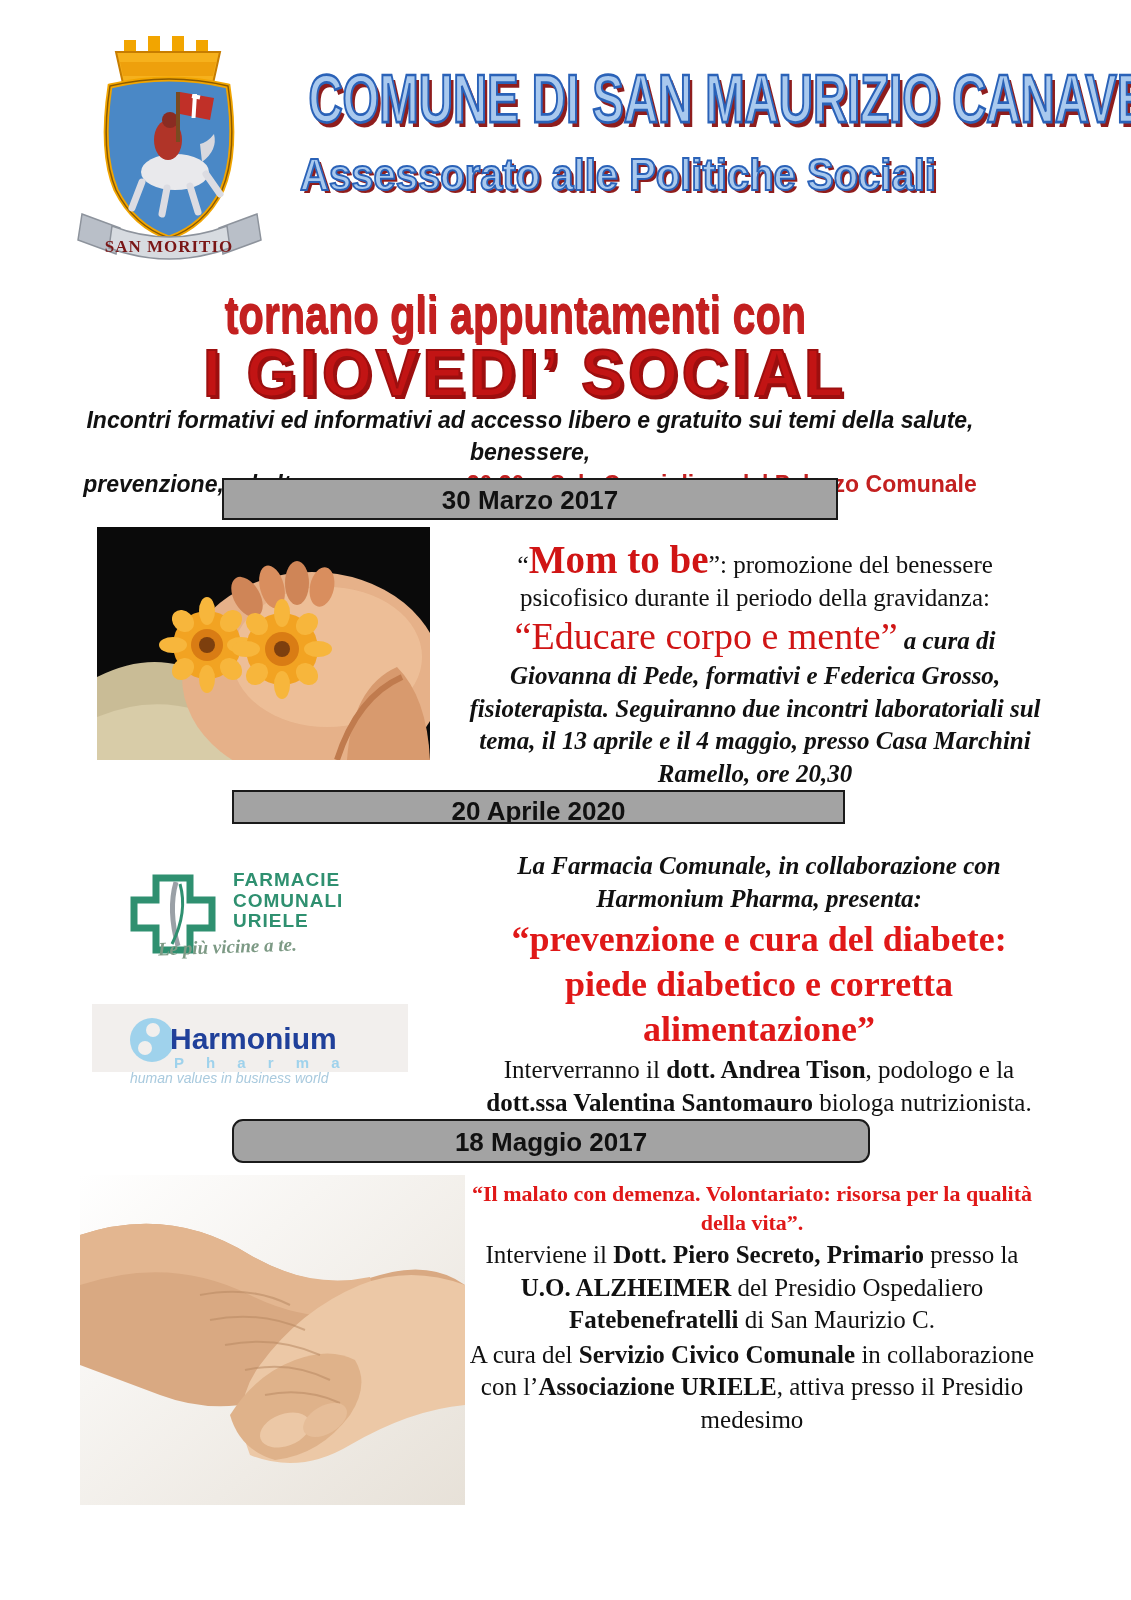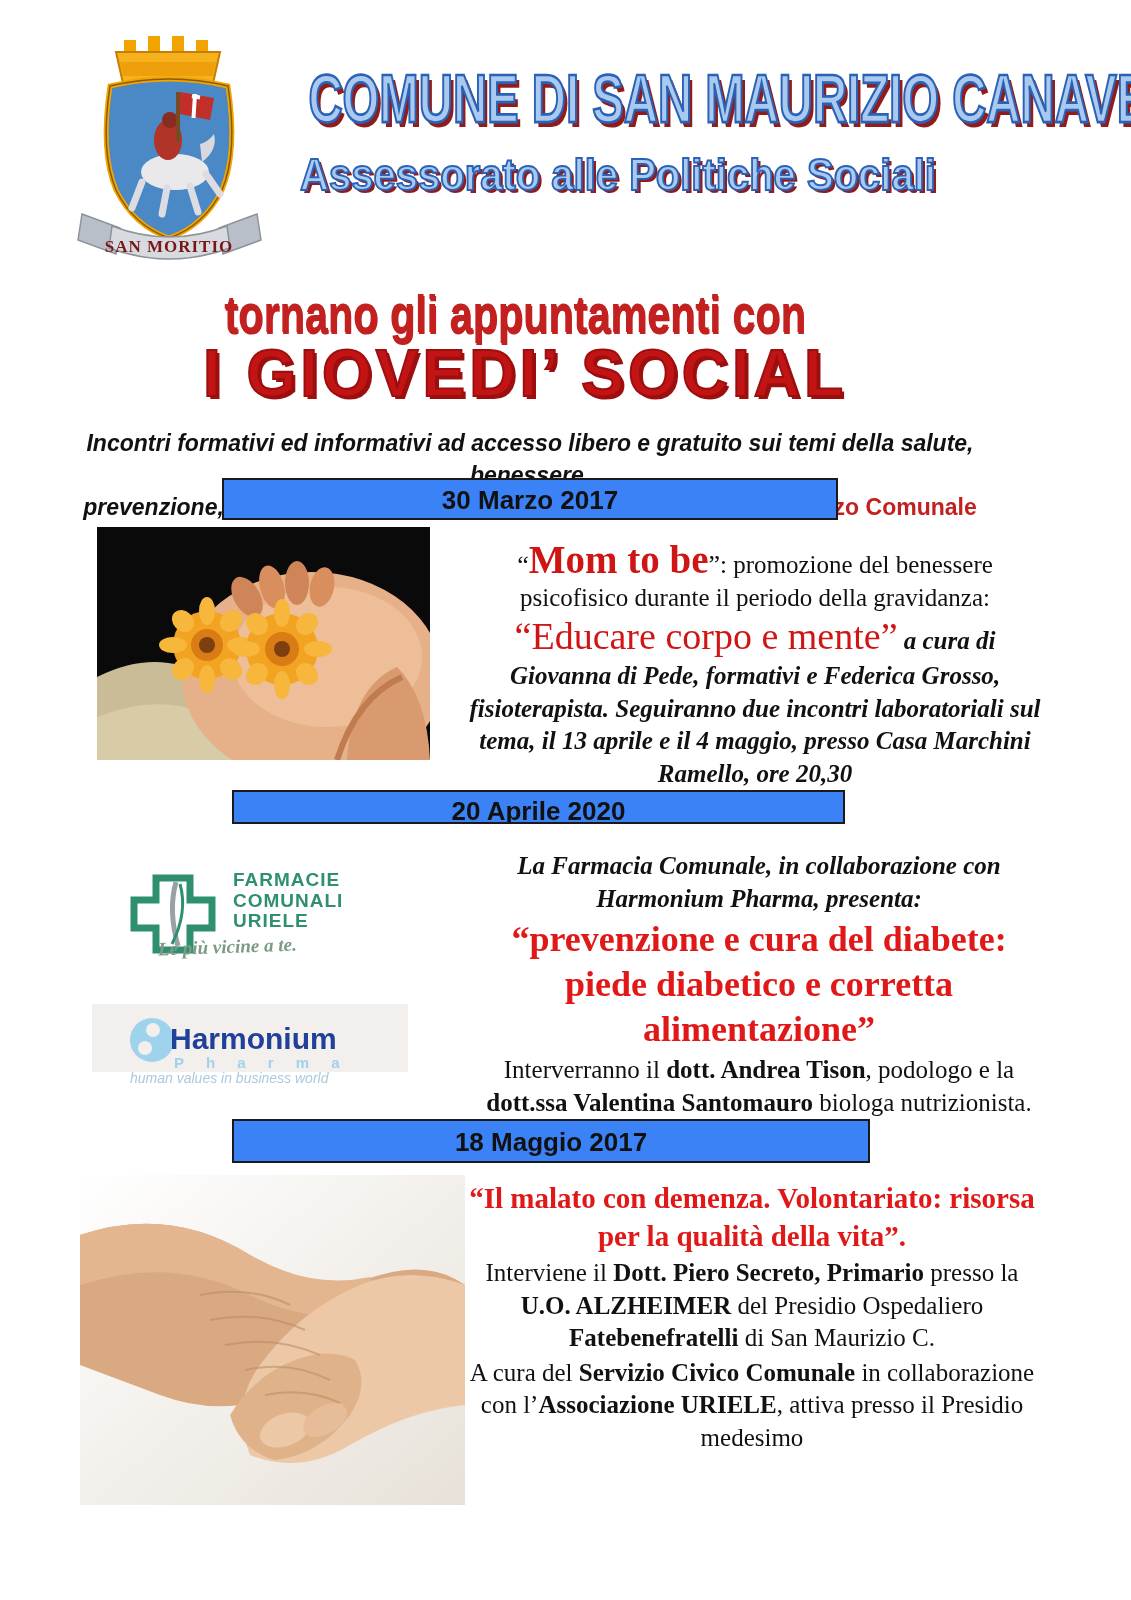--- a/index.html
+++ b/index.html
@@ -34,32 +34,32 @@
   }
   .big-title{
     position:absolute;left:0;top:334px;width:1050px;text-align:center;
     font-family:"Liberation Sans", sans-serif;font-weight:bold;font-size:64px;
     color:#c21414;-webkit-text-stroke:2px #9d0f0f;text-shadow:3px 3px 0 #9d0f0f;
     letter-spacing:4px;transform:scaleY(1.05);transform-origin:center top;white-space:nowrap;
   }
   .intro-desc{
     position:absolute;left:60px;top:404px;width:940px;text-align:center;
     font-family:"Liberation Sans", sans-serif;font-size:23px;font-weight:bold;
-    font-style:italic;line-height:1.4;color:#111;margin-top:23px;
+    font-style:italic;line-height:1.4;color:#111;
   }
   .intro-desc .t-red{color:#c32020;font-style:normal;}
   
   .banner{
-    position:absolute;background:#3b82f6;border:2px solid #1a1a1a;
+    position:absolute;background:#a3a3a3;border:2px solid #1a1a1a;
     font-family:"Liberation Sans", sans-serif;font-weight:bold;font-size:26px;
     color:#111;text-align:center;overflow:hidden;
   }
   .banner-1{left:222px;top:478px;width:612px;height:38px;line-height:40px;}
   .banner-2{left:232px;top:790px;width:609px;height:30px;line-height:38px;}
-  .banner-3{left:232px;top:1119px;width:634px;height:40px;line-height:42px;}
+  .banner-3{left:232px;top:1119px;width:634px;height:40px;line-height:42px;border-radius:11px;}
   
   .photo1{position:absolute;left:97px;top:527px;width:333px;height:233px;}
   .logo-fct{position:absolute;left:118px;top:860px;width:300px;height:108px;}
   .logo-harm{position:absolute;left:92px;top:1004px;width:316px;height:68px;background:#f2efed;}
   .photo2{position:absolute;left:80px;top:1175px;width:385px;height:330px;}
   .fct-text{position:absolute;left:115px;top:10px;font-family:"Liberation Sans",sans-serif;
     font-weight:bold;font-size:19px;line-height:1.08;color:#2f9070;letter-spacing:1px;}
   .fct-tag{position:absolute;left:40px;top:76px;font-family:"Liberation Serif",serif;
     font-style:italic;font-weight:bold;font-size:19px;color:#7d9a85;transform:rotate(-2deg);}
   .harm-name{position:absolute;left:78px;top:18px;font-family:"Liberation Sans",sans-serif;
@@ -79,21 +79,21 @@
   .sect-2{left:476px;top:850px;width:566px;}
   .sect-3{left:462px;top:1180px;width:580px;}
   .sect p{margin:0 0 2px 0;}
   .t-b{font-weight:bold;}
   .t-i{font-style:italic;font-weight:bold;}
   .t-bi{font-weight:bold;font-style:italic;}
   .q{font-size:26px;}
   .mom{color:#d01515;font-weight:bold;font-size:39px;line-height:1;}
   .edu{color:#d01515;font-weight:normal;font-size:38px;line-height:1.1;}
   .sec-title{color:#e01818;font-weight:bold;font-size:36px;line-height:1.25;margin:4px 0 6px 0;}
-  .sec-title-3{color:#e01818;font-weight:bold;font-size:29px;line-height:1.3;margin:0 0 4px 0;text-align:center;}
+  .sec-title-3{color:#e01818;font-weight:bold;font-size:22px;line-height:1.3;margin:0 0 4px 0;text-align:center;}
 </style>
 </head>
 <body>
 
 <div class="page">
 
   <svg class="crest" viewBox="0 0 195 240">
 
     <g>
       <rect x="52" y="18" width="12" height="16" fill="#f2a500"></rect>

